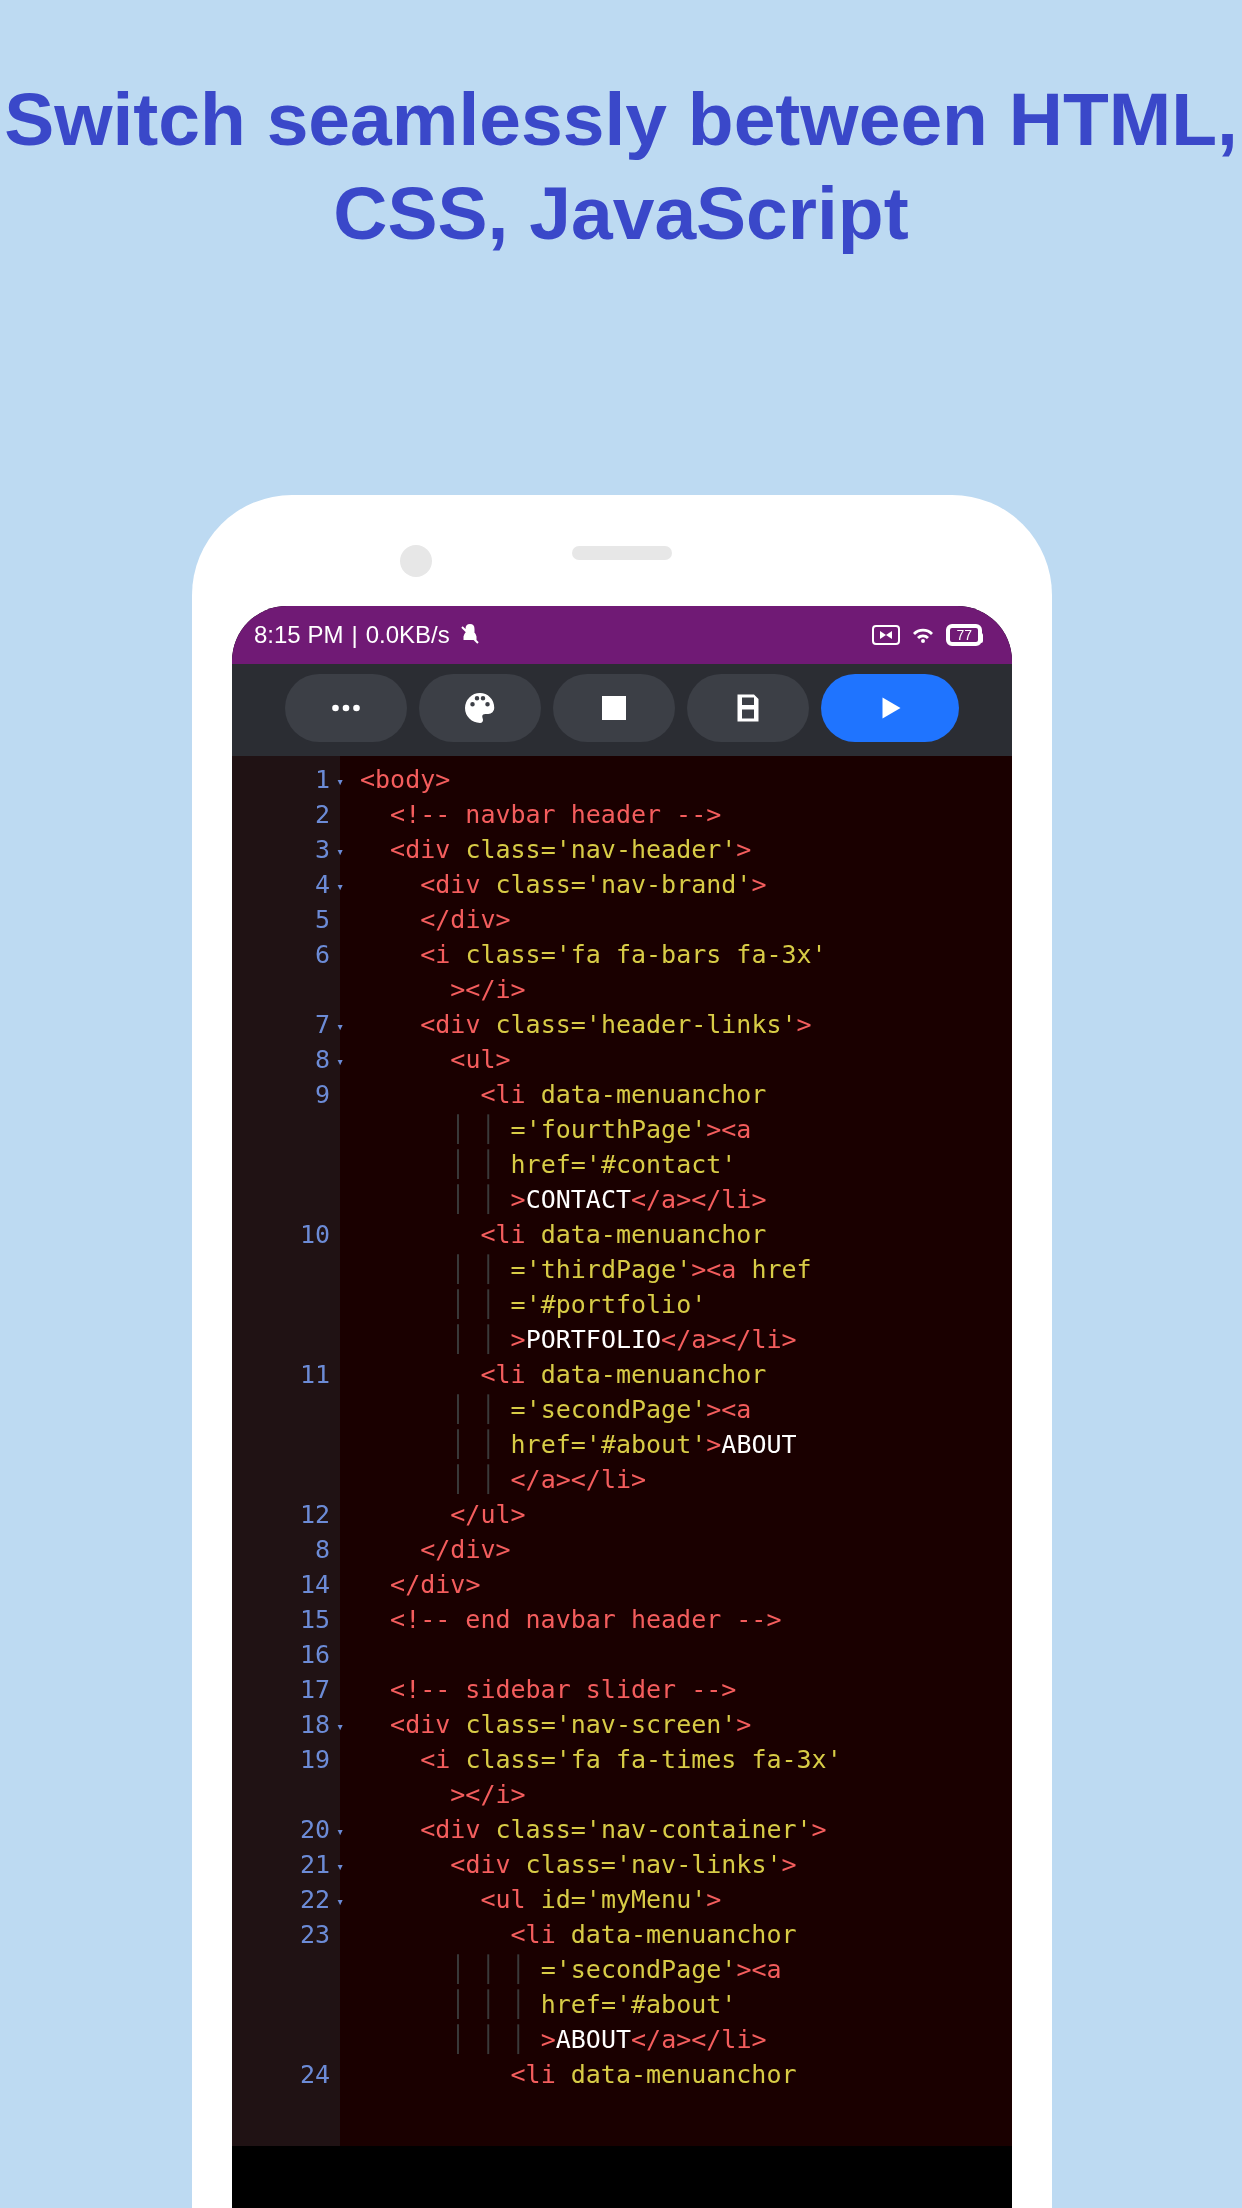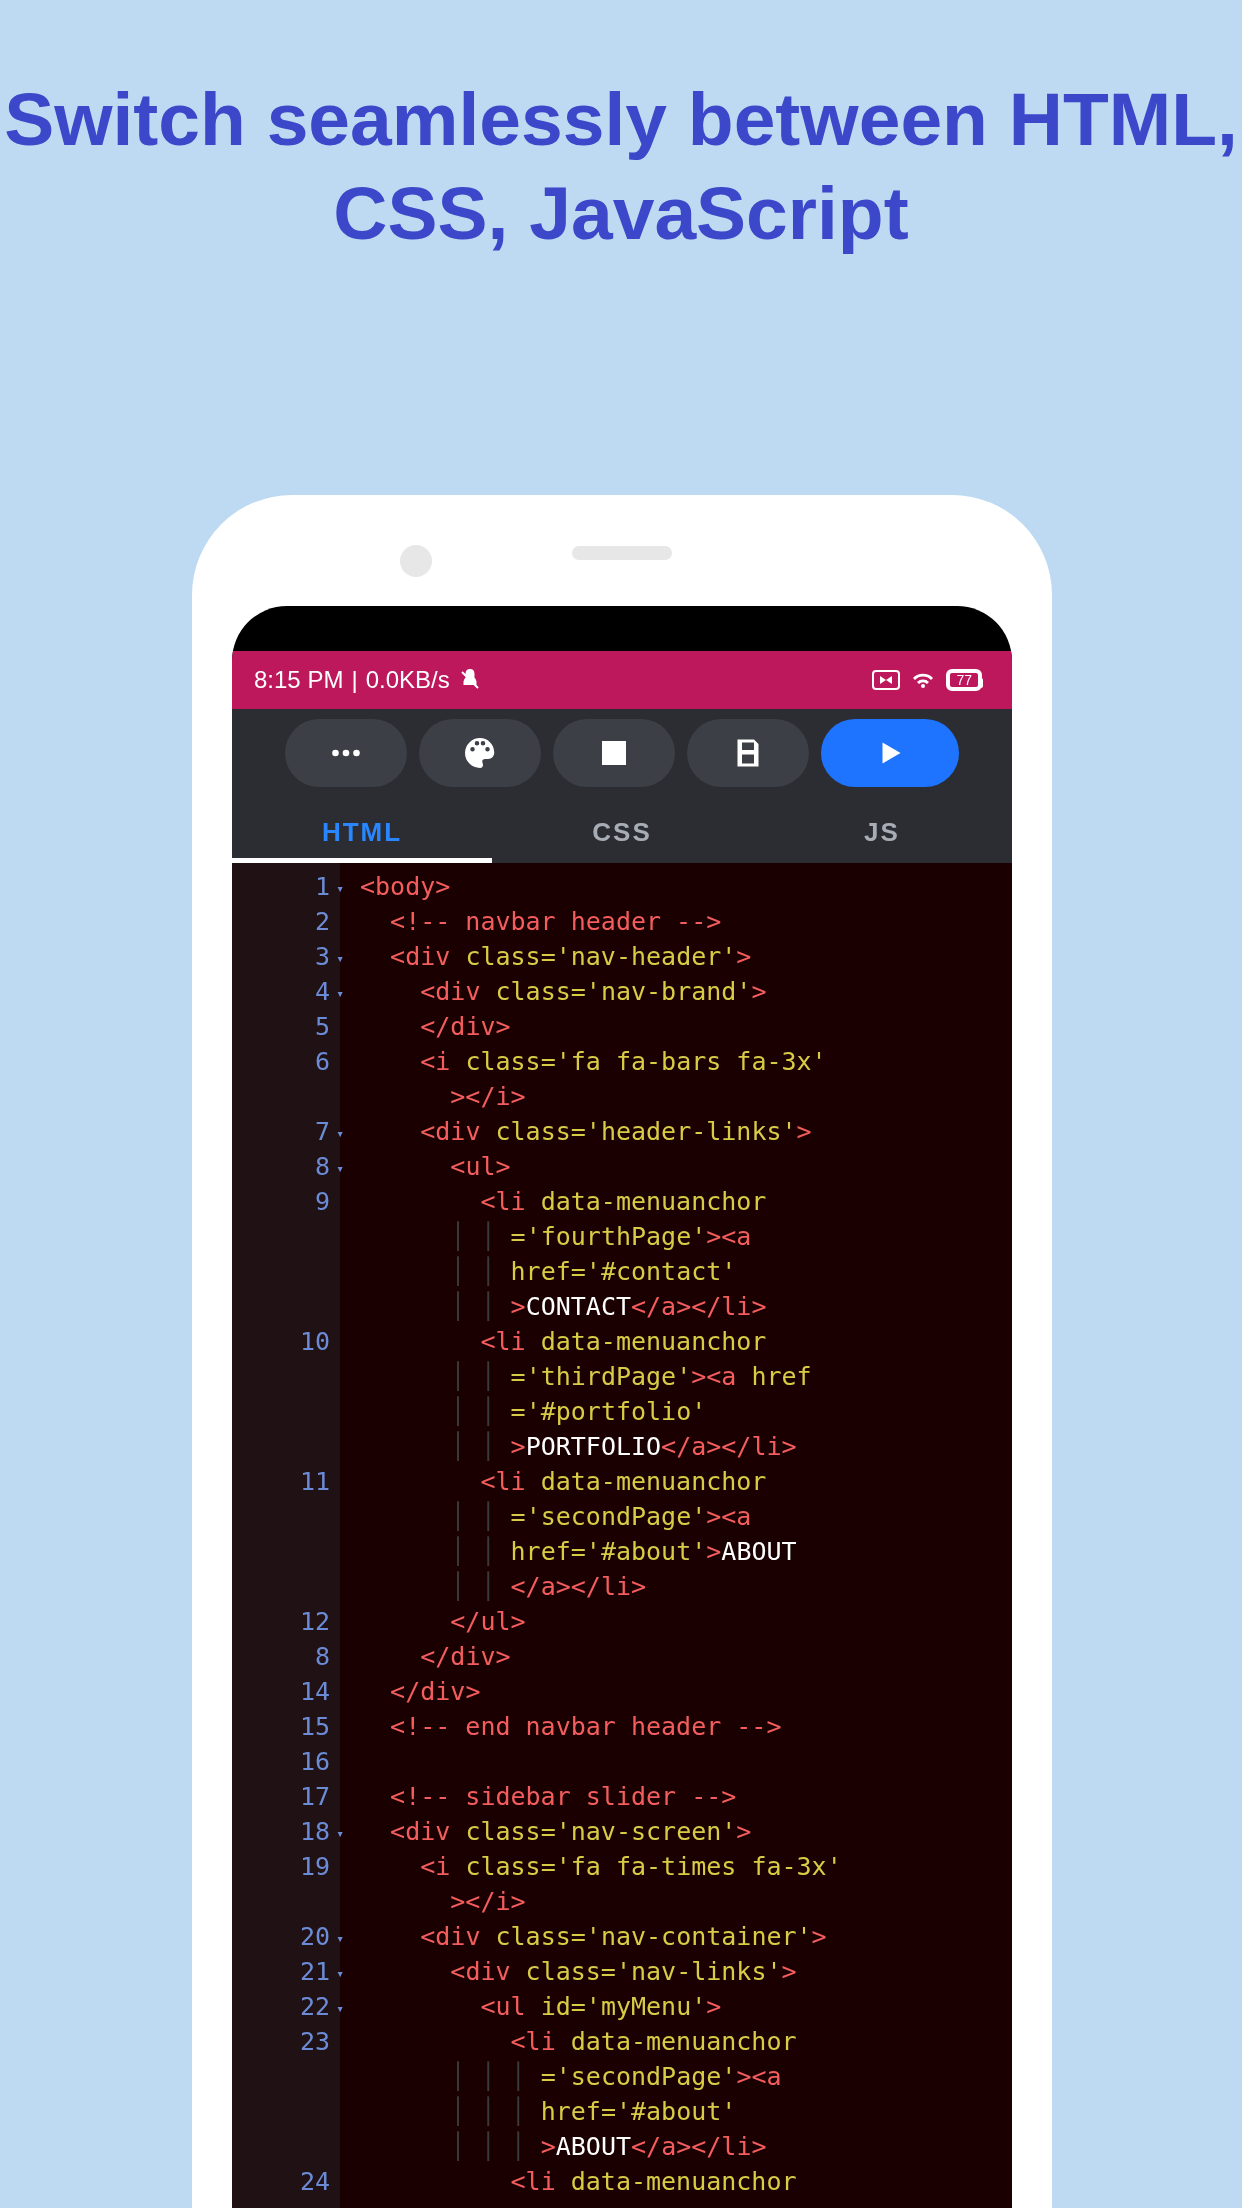--- a/index.html
+++ b/index.html
@@ -58,22 +58,21 @@
   overflow: hidden;
 }
 .statusbar {
   display: flex;
   justify-content: space-between;
   align-items: center;
   height: 58px;
   padding: 0 30px 0 22px;
   color: #fff;
   font-size: 24px;
-  background: #be185d;
-  margin-top: 45px;
+  background: #701a75;
 }
 .status-left { display: flex; align-items: center; gap: 8px; }
 .status-right { display: flex; align-items: center; gap: 10px; }
 .status-icon { display: inline-flex; }
 .toolbar {
   background: #2b2d33;
   display: flex;
   gap: 12px;
   padding: 10px 12px 14px 12px;
   justify-content: center;
@@ -227,25 +226,20 @@
             <path d="M5 3h11l3 3v15H5V3zm3 2v5h8V5H8zm0 8v6h8v-6H8z"></path>
           </svg>
       </div>
       <div class="tbtn play">
         <svg viewBox="0 0 24 24">
             <path d="M7 5l12 7-12 7V5z"></path>
           </svg>
       </div>
     </div>
 
-    <div class="tabs">
-      <div class="tab active">HTML</div>
-      <div class="tab">CSS</div>
-      <div class="tab">JS</div>
-    </div>
 
     <div class="editor">
       <div class="gutter" id="gutter">
           <div class="ln fold info">1</div>
           <div class="ln">2</div>
           <div class="ln fold">3</div>
           <div class="ln fold">4</div>
           <div class="ln">5</div>
           <div class="ln">6</div>
           <div class="ln"></div>

